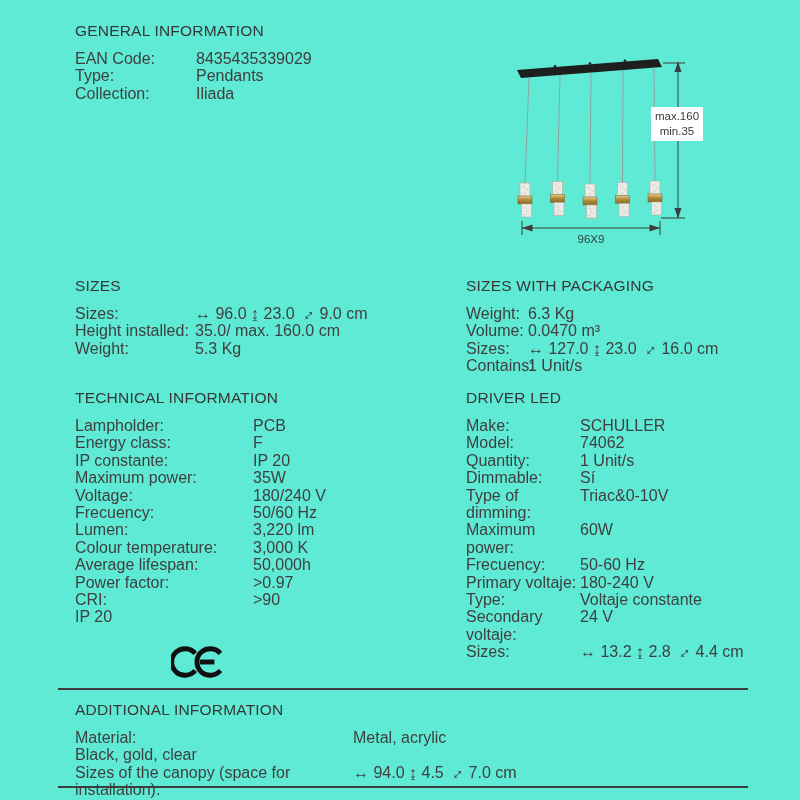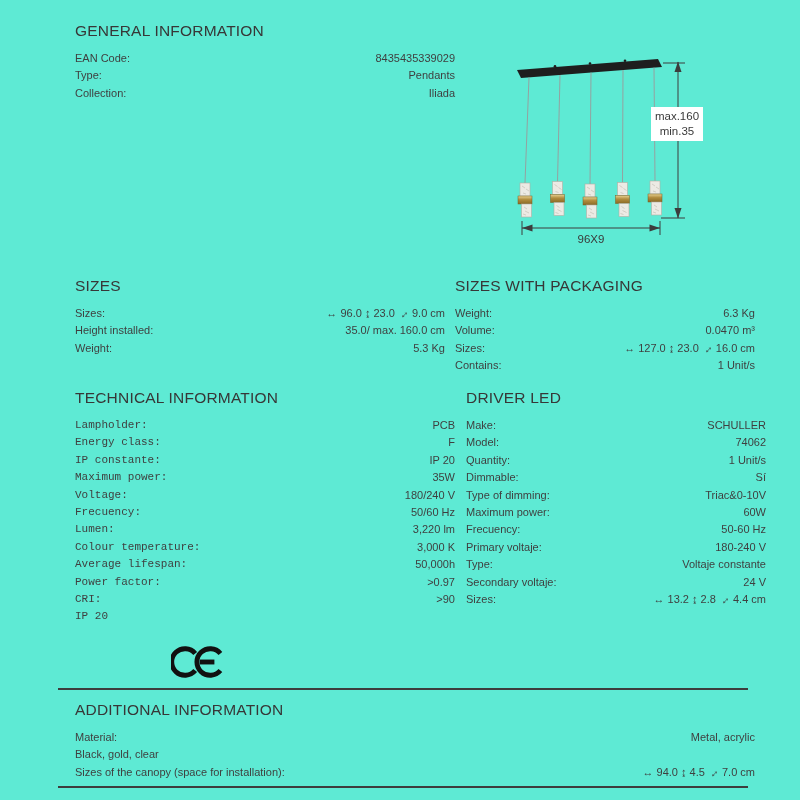--- a/index.html
+++ b/index.html
@@ -3,34 +3,34 @@
 <meta charset="utf-8">
 <style>
   * { margin:0; padding:0; box-sizing:border-box; }
   html,body { background:#ffffff; }
   body { font-family:"Liberation Sans","DejaVu Sans",sans-serif; color:#3f3f3f; }
   .page { position:relative; width:800px; height:800px; background:#5eead4; overflow:hidden; }
 
   .section { position:absolute; }
   .sec-title { font-size:15.5px; color:#373737; letter-spacing:0.2px; margin-bottom:10px; }
   .rows { }
-  .spec-row { display:flex; font-size:11px; line-height:17.4px; color:#3f3f3f;justify-content:space-between; }
+  .spec-row { display:flex; font-size:16px; line-height:17.4px; color:#3f3f3f; }
   .lab { flex-shrink:0; }
   .val { }
 
   [data-section="general"]    .lab { width:121px; }
   [data-section="sizes"]      .lab { width:120px; }
   [data-section="packaging"]  .lab { width:62px; }
-  [data-section="technical"]  .lab { width:178px;font-family:Liberation Mono, monospace; }
+  [data-section="technical"]  .lab { width:178px; }
   [data-section="driver"]     .lab { width:114px; }
   [data-section="additional"] .lab { width:278px; }
 
   #sec-general    { left:75px;  top:22px;  width:380px; }
   #sec-sizes      { left:75px;  top:277px; width:370px; }
-  #sec-packaging  { left:455px; top:277px; width:300px; }
+  #sec-packaging  { left:466px; top:277px; width:300px; }
   #sec-technical  { left:75px;  top:389px; width:380px; }
   #sec-driver     { left:466px; top:389px; width:300px; }
   #sec-additional { left:75px;  top:701px; width:680px; }
 
   .rule { position:absolute; left:58px; width:690px; height:2px; background:#3d3d3d; }
   #rule-top { top:688px; }
   #rule-bottom { top:786px; }
 
   #figure { position:absolute; left:485px; top:45px; width:260px; height:215px; }
   #ce { position:absolute; left:171px; top:641px; width:56px; height:42px; }

